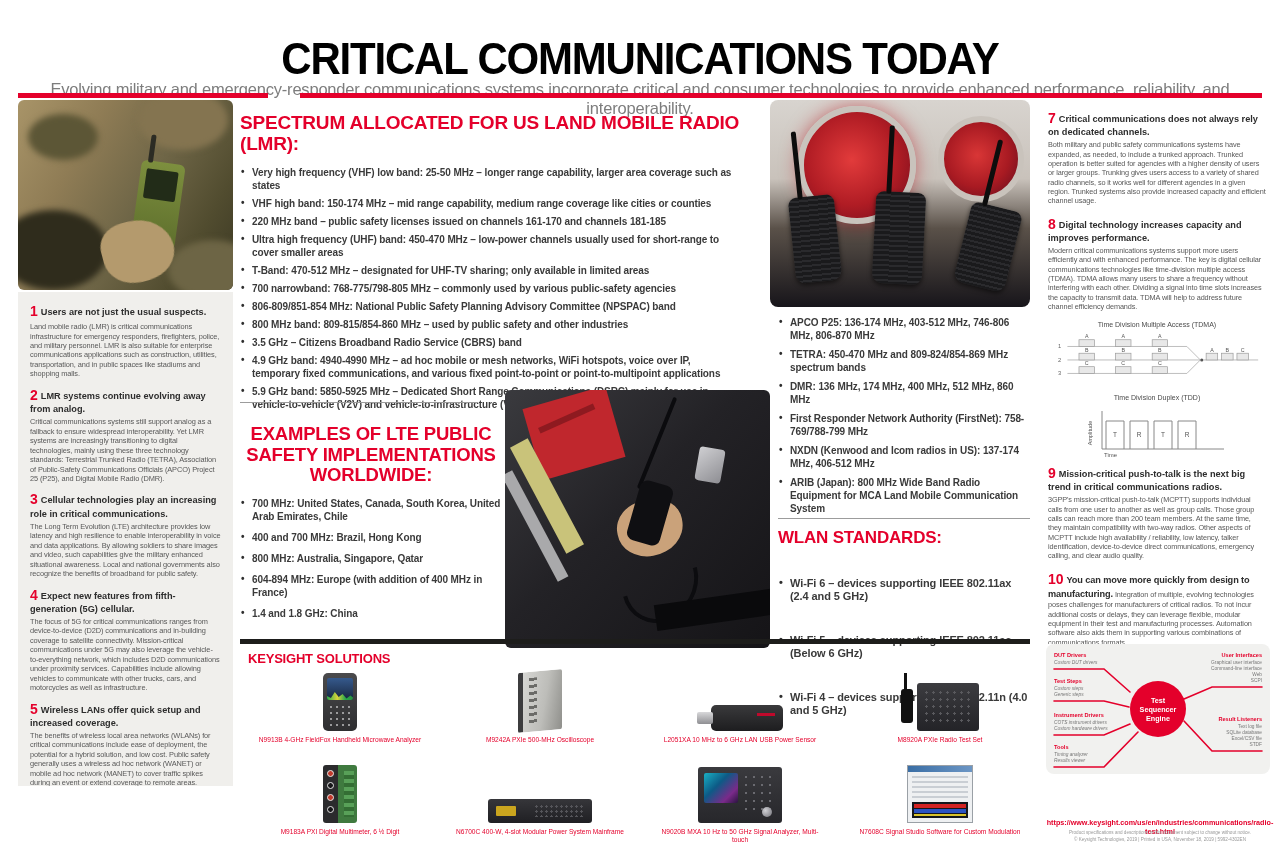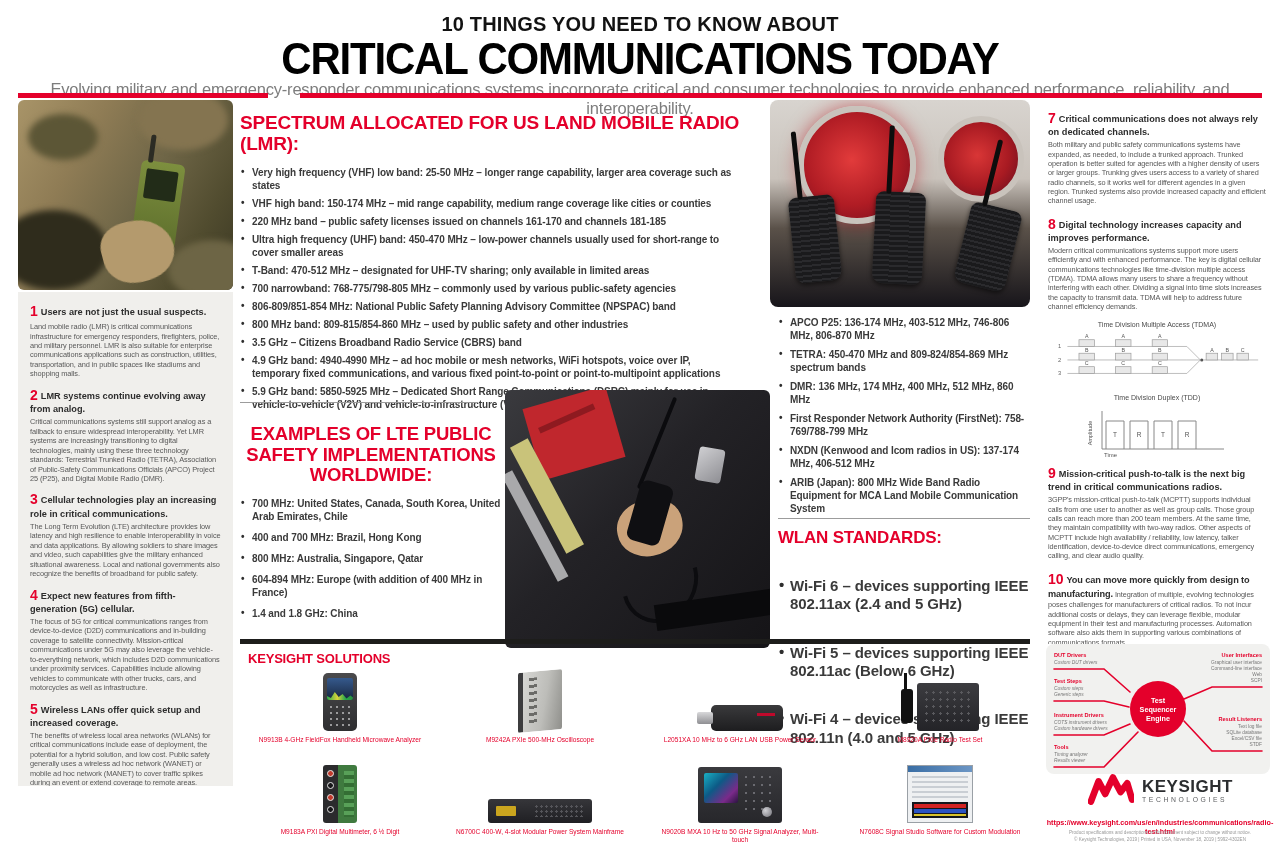--- a/index.html
+++ b/index.html
@@ -75,21 +75,21 @@
   .mic::before{content:"";position:absolute;left:10px;top:-66px;width:5px;height:68px;background:#0d0d0d;border-radius:2px;}
   .m1{left:22px;top:96px;width:46px;height:86px;transform:rotate(-6deg);}
   .m2{left:104px;top:92px;width:50px;height:92px;transform:rotate(3deg);}
   .m3{left:192px;top:106px;width:52px;height:82px;transform:rotate(14deg);}
   .sec-lmr{position:absolute;left:778px;top:316px;width:252px;}
   .sec-lmr .h-red{font-size:18.5px;margin-bottom:10px;}
   .sec-lmr .bullets li{margin-bottom:6px;}
   .div-right{left:778px;top:518px;width:252px;}
   .sec-wlan{position:absolute;left:778px;top:528px;width:252px;}
   .sec-wlan .h-red{font-size:17px;margin-bottom:9px;}
-  .sec-wlan .bullets li{font-size:15px;line-height:1.22;margin-bottom:4px;margin-top:30px;}
+  .sec-wlan .bullets li{font-size:11px;line-height:1.22;margin-bottom:4px;margin-top:30px;}
   
   .sec-right{position:absolute;left:1048px;top:110px;width:218px;height:534px;overflow:hidden;}
   .sec-right .item{margin-bottom:10px;}
   .sec-right .ibody{font-size:7.3px;}
   .diag{text-align:center;margin:2px 0 6px;}
   .diag .dtitle{font-size:7px;color:#4a4a4a;margin-bottom:2px;}
   .diag svg{display:block;margin:0 auto;}
   
   .seqbox{position:absolute;left:1046px;top:644px;width:224px;height:130px;background:#f1f1ef;border-radius:8px;}
   
@@ -153,21 +153,20 @@
   .site-url{position:absolute;left:1040px;top:818px;width:240px;text-align:center;
       font-size:7.2px;font-weight:bold;color:#E4002B;}
   .fineprint{position:absolute;left:1040px;top:830px;width:240px;text-align:center;
       font-size:4.6px;color:#999;line-height:1.5;}
 </style>
 </head>
 <body>
 
 <div class="page">
 
-  <div class="kicker">10 THINGS YOU NEED TO KNOW ABOUT</div>
   <div class="big-title">CRITICAL COMMUNICATIONS TODAY</div>
   <div class="subtitle">Evolving military and emergency-responder communications systems incorporate critical and consumer technologies to provide enhanced performance, reliability, and interoperability.</div>
   <div class="redbar rb1"></div>
   <div class="redbar rb2"></div>
 
   <div class="photo-left">
     <div class="blotch b1"></div>
     <div class="blotch b2"></div>
     <div class="blotch b3"></div>
     <div class="blotch b4"></div>
@@ -469,28 +468,19 @@
         <text x="216" y="38" font-size="4.8" fill="#777">SCPI</text>
         <text x="216" y="77" font-size="5.6" font-weight="bold" fill="#E4002B">Result Listeners</text>
         <text x="216" y="84" font-size="4.8" fill="#777">Text log file</text>
         <text x="216" y="90" font-size="4.8" fill="#777">SQLite database</text>
         <text x="216" y="96" font-size="4.8" fill="#777">Excel/CSV file</text>
         <text x="216" y="102" font-size="4.8" fill="#777">STDF</text>
       </g>
     </svg>
   </div>
 
-  <div class="brand">
-    <svg width="46" height="34" viewBox="0 0 48 34">
-      <polyline points="3,28 11,7 18,20 26,3 34,18 41,9 46,26" fill="none" stroke="#E4002B" stroke-width="7" stroke-linejoin="round" stroke-linecap="round"></polyline>
-    </svg>
-    <div class="word">
-      <div class="k1">KEYSIGHT</div>
-      <div class="k2">TECHNOLOGIES</div>
-    </div>
-  </div>
   <div class="site-url">https://www.keysight.com/us/en/industries/communications/radio-test.html</div>
   <div class="fineprint">
     <div>Product specifications and descriptions in this document subject to change without notice.</div>
     <div>© Keysight Technologies, 2019 | Printed in USA, November 18, 2019 | 5992-4302EN</div>
   </div>
 
 </div>
 
 </body></html>

